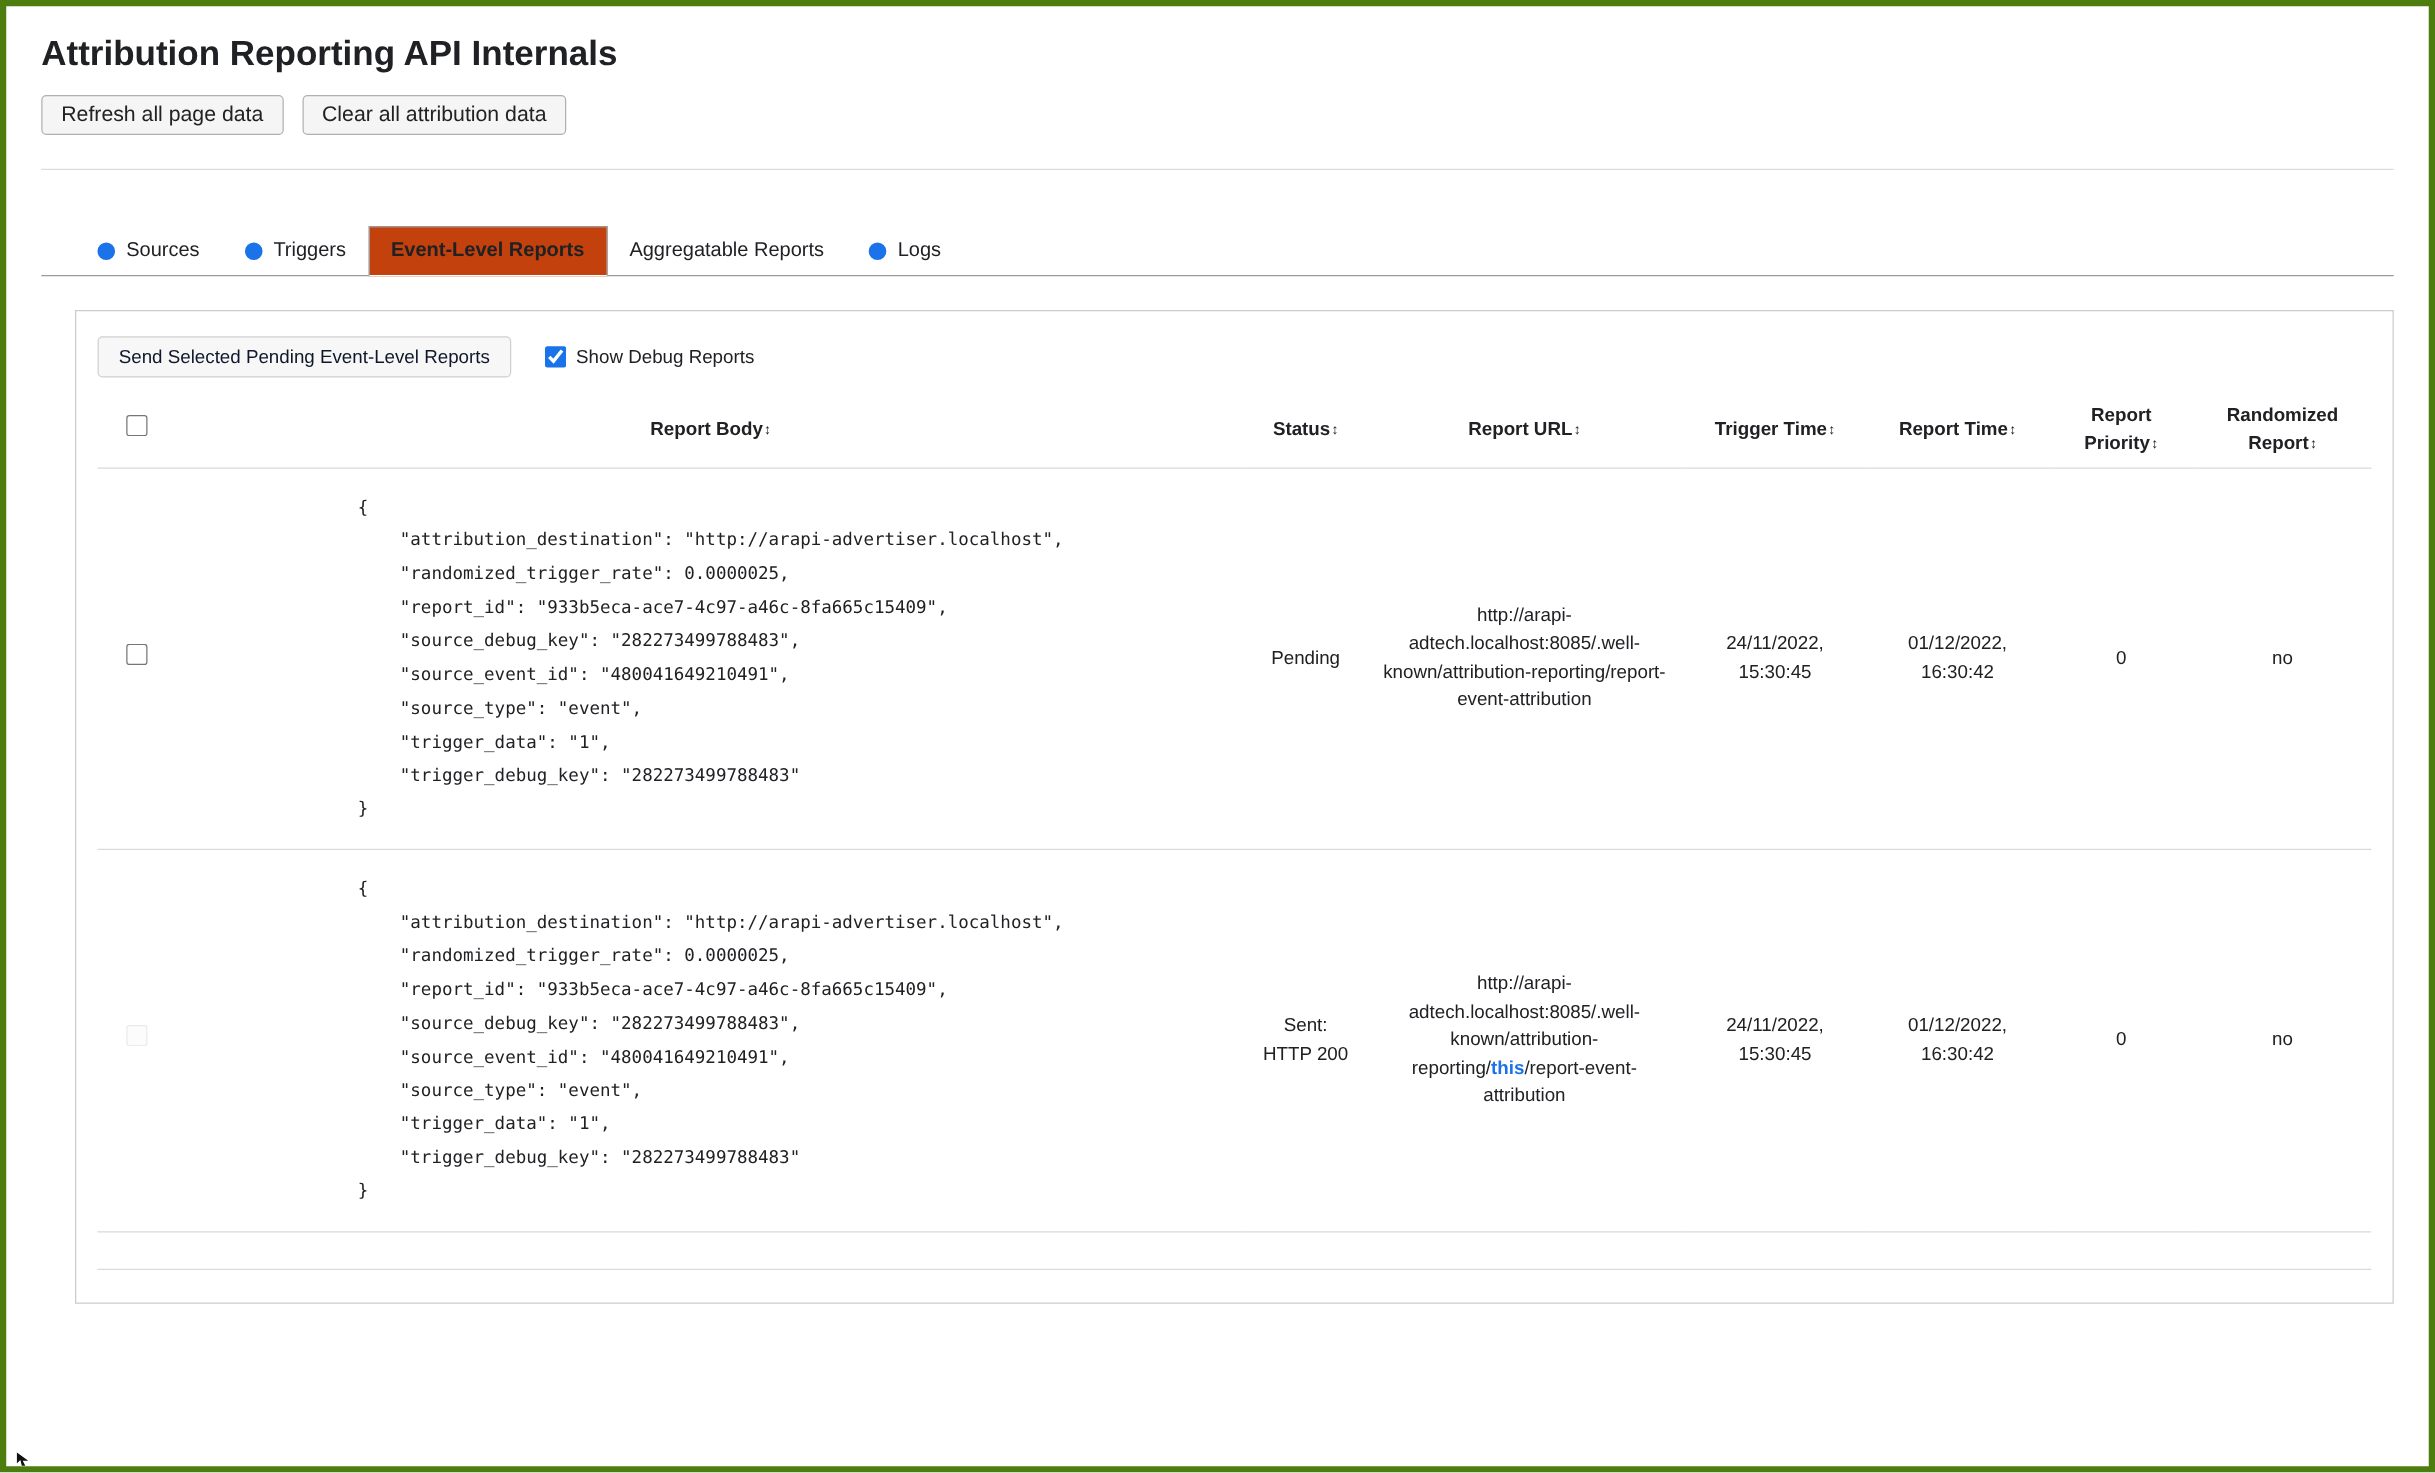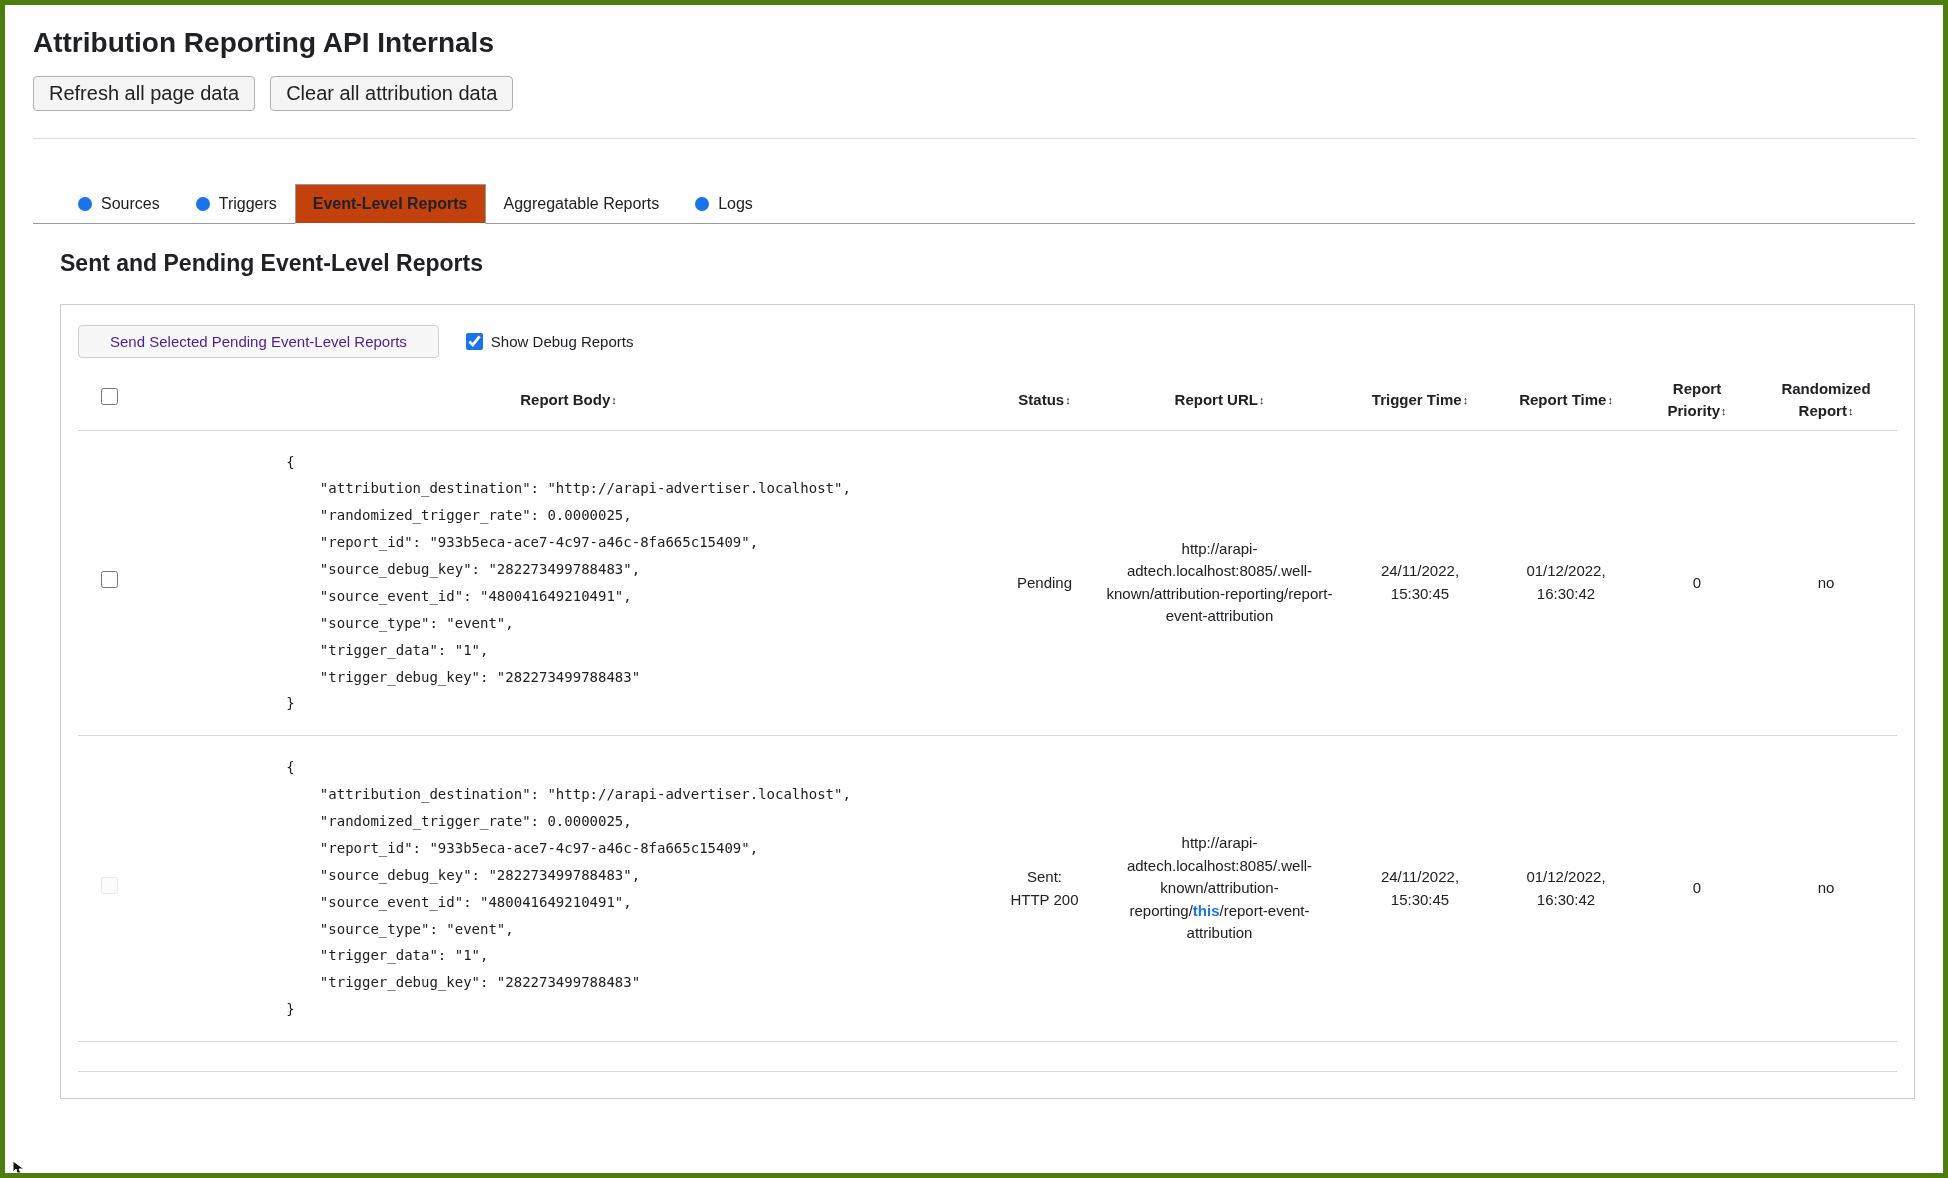--- a/index.html
+++ b/index.html
@@ -17,21 +17,21 @@
   }
 
   h1.page-title { font-size: 28px; font-weight: 700; padding-top: 22px; }
 
   .status-line { margin-top: 30px; font-size: 15px; }
   .status-line b { font-weight: 700; }
 
   .toolbar { margin-top: 17px; display: flex; gap: 15px; }
   button.native {
     font-family: inherit;
-    font-size: 20px;
+    font-size: 17px;
     color: #222;
     background: #f5f5f5;
     border: 1px solid #b0b0b0;
     border-radius: 4px;
     padding: 5px 15px;
     cursor: pointer;
   }
 
   hr.page-divider { border: none; border-top: 1px solid #dadada; margin-top: 27px; }
 
@@ -68,25 +68,25 @@
     margin: 27px 0 0 27px;
     border: 1px solid #cccccc;
     padding: 17px 17px 26px 17px;
     background: #fff;
   }
 
   .panel-toolbar { display: flex; align-items: center; gap: 27px; margin: 3px 0 12px 0; }
   button.send-btn {
     font-family: inherit;
     font-size: 15px;
-    color: #4c1d95;
+    color: #0f172a;
     background: #f7f7f7;
     border: 1px solid #d0d0d0;
     border-radius: 4px;
-    padding: 7px 31px;
+    padding: 7px 16px;
   }
   .debug-toggle { display: flex; align-items: center; gap: 8px; font-size: 15px; cursor: pointer; }
   input[type="checkbox"] { width: 17px; height: 17px; accent-color: #1a73e8; cursor: pointer; }
   input[type="checkbox"]:disabled { opacity: 0.45; cursor: default; }
 
   table.reports-table {
     width: 100%;
     border-collapse: collapse;
     table-layout: fixed;
     font-size: 15px;
@@ -160,21 +160,20 @@
     </div>
     <div class="tab">
       <span>Aggregatable Reports</span>
     </div>
     <div class="tab">
       <span class="dot"></span>
       <span>Logs</span>
     </div>
   </div>
 
-  <h2 class="section-heading">Sent and Pending Event-Level Reports</h2>
 
   <div class="panel">
 
     <div class="panel-toolbar">
       <button class="send-btn" disabled="">Send Selected Pending Event-Level Reports</button>
       <label class="debug-toggle">
         <input type="checkbox" checked="" style="">
         <span>Show Debug Reports</span>
       </label>
     </div>

